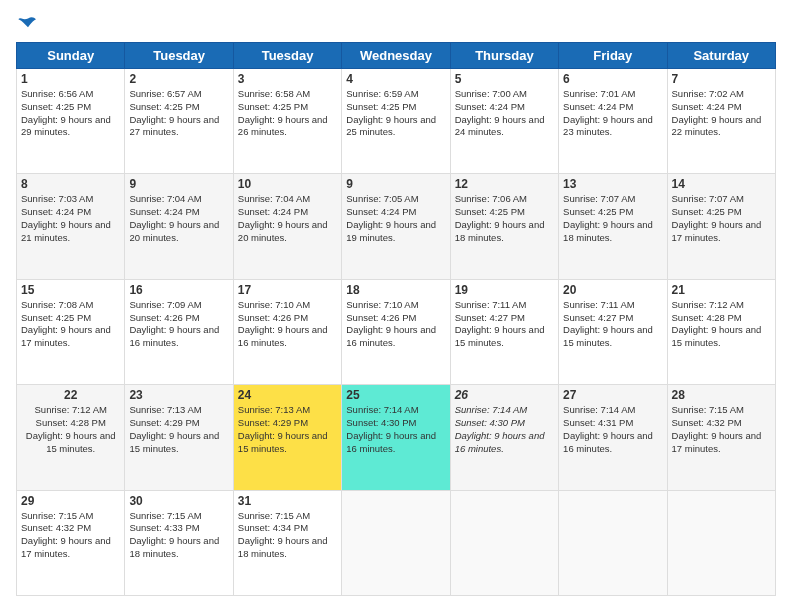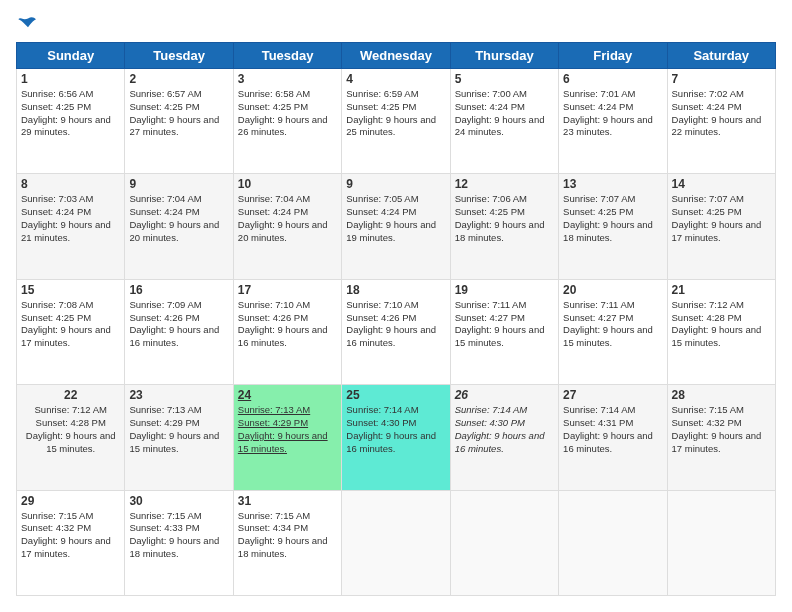--- a/index.html
+++ b/index.html
@@ -151,21 +151,21 @@
           <td><span class="day-number">16</span><span class="cell-text">Sunrise: 7:09 AM<br>Sunset: 4:26 PM<br>Daylight: 9 hours and 16 minutes.</span></td>
           <td><span class="day-number">17</span><span class="cell-text">Sunrise: 7:10 AM<br>Sunset: 4:26 PM<br>Daylight: 9 hours and 16 minutes.</span></td>
           <td><span class="day-number">18</span><span class="cell-text">Sunrise: 7:10 AM<br>Sunset: 4:26 PM<br>Daylight: 9 hours and 16 minutes.</span></td>
           <td><span class="day-number">19</span><span class="cell-text">Sunrise: 7:11 AM<br>Sunset: 4:27 PM<br>Daylight: 9 hours and 15 minutes.</span></td>
           <td><span class="day-number">20</span><span class="cell-text">Sunrise: 7:11 AM<br>Sunset: 4:27 PM<br>Daylight: 9 hours and 15 minutes.</span></td>
           <td><span class="day-number">21</span><span class="cell-text">Sunrise: 7:12 AM<br>Sunset: 4:28 PM<br>Daylight: 9 hours and 15 minutes.</span></td>
         </tr>
         <tr>
           <td style="background: rgb(245, 245, 245); text-align: center;"><span class="day-number">22</span><span class="cell-text">Sunrise: 7:12 AM<br>Sunset: 4:28 PM<br>Daylight: 9 hours and 15 minutes.</span></td>
           <td style="background: rgb(245, 245, 245);"><span class="day-number">23</span><span class="cell-text">Sunrise: 7:13 AM<br>Sunset: 4:29 PM<br>Daylight: 9 hours and 15 minutes.</span></td>
-          <td style="background: #86efac; text-decoration: underline;"><span class="day-number">24</span><span class="cell-text">Sunrise: 7:13 AM<br>Sunset: 4:29 PM<br>Daylight: 9 hours and 15 minutes.</span></td>
+          <td style="background: #fde047;"><span class="day-number">24</span><span class="cell-text">Sunrise: 7:13 AM<br>Sunset: 4:29 PM<br>Daylight: 9 hours and 15 minutes.</span></td>
           <td style="background: #5eead4;"><span class="day-number">25</span><span class="cell-text">Sunrise: 7:14 AM<br>Sunset: 4:30 PM<br>Daylight: 9 hours and 16 minutes.</span></td>
           <td style="background: rgb(245, 245, 245); font-style: italic;"><span class="day-number">26</span><span class="cell-text">Sunrise: 7:14 AM<br>Sunset: 4:30 PM<br>Daylight: 9 hours and 16 minutes.</span></td>
           <td style="background: rgb(245, 245, 245);"><span class="day-number">27</span><span class="cell-text">Sunrise: 7:14 AM<br>Sunset: 4:31 PM<br>Daylight: 9 hours and 16 minutes.</span></td>
           <td style="background: rgb(245, 245, 245);"><span class="day-number">28</span><span class="cell-text">Sunrise: 7:15 AM<br>Sunset: 4:32 PM<br>Daylight: 9 hours and 17 minutes.</span></td>
         </tr>
         <tr>
           <td><span class="day-number">29</span><span class="cell-text">Sunrise: 7:15 AM<br>Sunset: 4:32 PM<br>Daylight: 9 hours and 17 minutes.</span></td>
           <td><span class="day-number">30</span><span class="cell-text">Sunrise: 7:15 AM<br>Sunset: 4:33 PM<br>Daylight: 9 hours and 18 minutes.</span></td>
           <td><span class="day-number">31</span><span class="cell-text">Sunrise: 7:15 AM<br>Sunset: 4:34 PM<br>Daylight: 9 hours and 18 minutes.</span></td>
           <td class="empty"></td>

